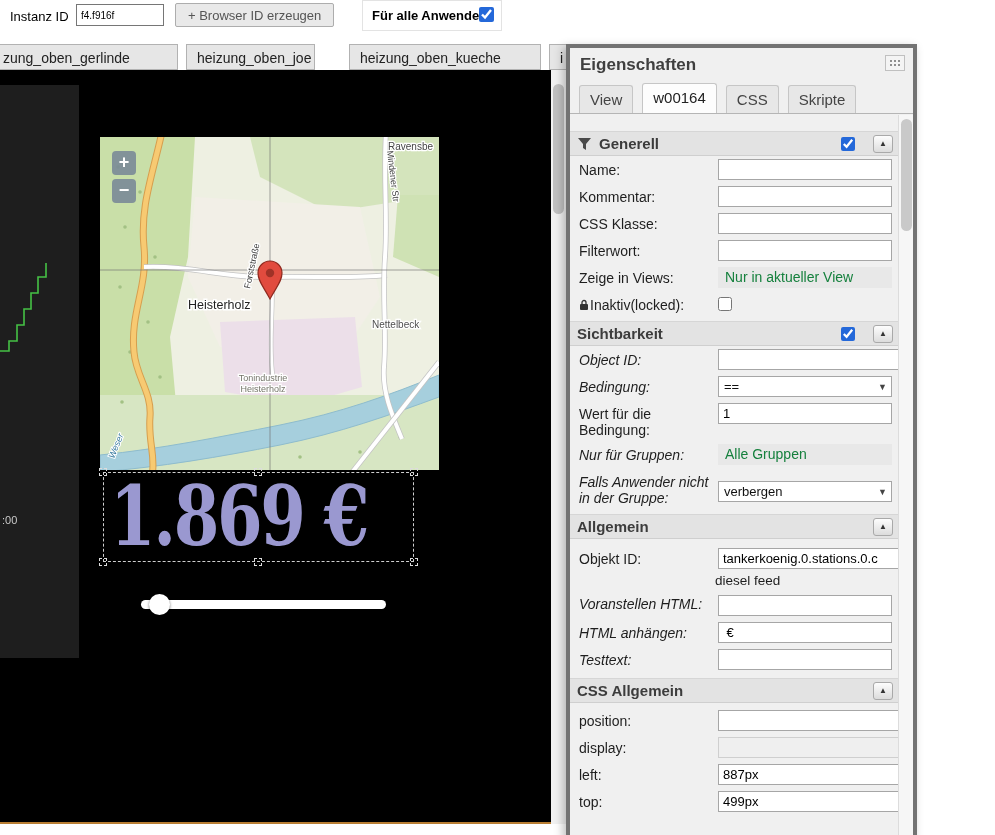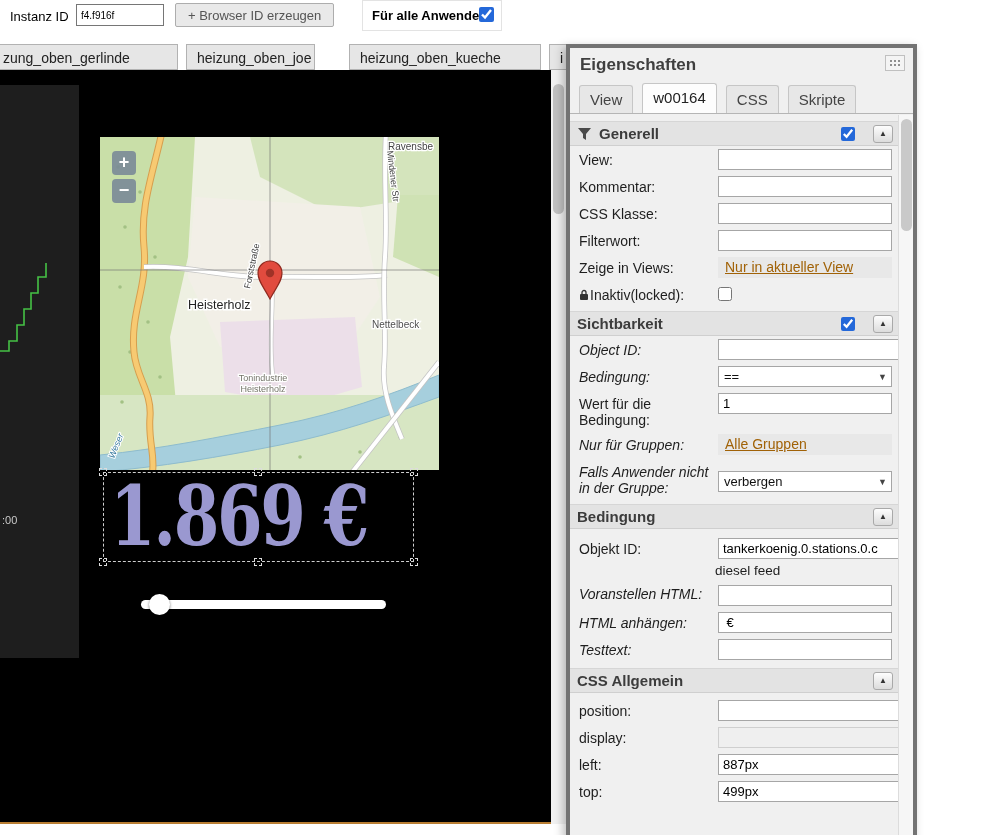--- a/index.html
+++ b/index.html
@@ -71,21 +71,21 @@
           background-image:radial-gradient(#8f8f8f 1px, transparent 1.3px);
           background-size:4px 4px; }
 
   #panel-tabs { height:34px; border-bottom:1px solid #b5b5b5; padding-left:9px;
                 display:flex; gap:9px; align-items:flex-end; }
   .ptab { padding:5px 10px; font-size:15px; color:#444; background:#e7e7e7;
           border:1px solid #c6c6c6; border-bottom:none; border-radius:3px 3px 0 0; }
   .ptab.active { background:#fdfdfd; padding-bottom:7px; color:#222; }
 
   #panel-body { position:absolute; left:0; top:67px; right:15px; bottom:0;
-                overflow:hidden; padding-top:4px; }
+                overflow:hidden; padding-top:14px; }
   #panel-scroll { position:absolute; right:0; top:67px; bottom:0; width:15px;
                   background:#f6f6f6; border-left:1px solid #dcdcdc; }
   #panel-scroll .thumb { position:absolute; left:2px; top:4px; width:11px; height:112px;
                          background:#c9c9c9; border-radius:6px; }
 
   .sechead { display:flex; align-items:center; height:25px; background:#e3e3e3;
              border-top:1px solid #d6d6d6; border-bottom:1px solid #cfcfcf;
              padding:0 5px 0 7px; gap:6px; margin-top:5px; }
   .sechead .stitle { font-size:15px; font-weight:bold; color:#3c3c3c; }
   .sechead .grow { flex:1; }
@@ -93,21 +93,21 @@
   .collapse-btn { width:20px; height:18px; background:linear-gradient(#fdfdfd,#dcdcdc);
                   border:1px solid #a9a9a9; border-radius:3px; font-size:8px; color:#333;
                   display:flex; align-items:center; justify-content:center; }
 
   .prow { display:flex; align-items:flex-start; padding:3px 6px 3px 9px; gap:3px; }
   .plabel { width:136px; flex:none; font-size:14px; color:#1e1e1e; padding-top:3px; line-height:1.15; }
   .plabel.it { font-style:italic; }
   .pinput { flex:1; height:21px; border:1px solid #a6a6a6; background:#fff;
             font-size:13px; padding:0 4px; min-width:0; font-family:"Liberation Sans",sans-serif; }
   .pinput.fixed { flex:none; width:206px; }
-  .pflat { flex:1; height:21px; background:#e8e8e8; color:#a16207; font-size:14px; padding:2px 7px;text-decoration:underline; }
+  .pflat { flex:1; height:21px; background:#e8e8e8; color:#15803d; font-size:14px; padding:2px 7px; }
   .pselect { flex:1; height:21px; border:1px solid #a6a6a6; background:#fff; position:relative;
              display:flex; align-items:center; padding:0 5px; font-size:13px; color:#111; }
   .pselect.fixed { flex:none; width:230px; }
   .pselect.disabled { background:#efefef; border-color:#cfcfcf; }
   .pselect .arrow { position:absolute; right:4px; top:5px; font-size:9px; color:#444; }
   .pselect.disabled .arrow { color:#aaa; }
   .sqbtn { width:21px; height:21px; flex:none; background:#d6d6d6; border:1px solid #9a9a9a;
            display:flex; align-items:center; justify-content:center; }
   .gridglyph { width:11px; height:11px; border:1px solid #3c3c3c;
                background-image:linear-gradient(#3c3c3c 1px, transparent 1px),
@@ -244,21 +244,21 @@
     <div class="sechead" style="margin-top:2px;">
       <svg class="locksvg" width="15" height="14" viewBox="0 0 15 14">
         <path d="M1 1 h13 l-5 6 v6 l-3 -2 v-4 z" fill="#4a4a4a"></path>
       </svg>
       <span class="stitle">Generell</span>
       <span class="grow"></span>
       <input type="checkbox" checked="" style="">
       <div class="collapse-btn">▲</div>
     </div>
     <div class="prow">
-      <span class="plabel">View:</span>
+      <span class="plabel">Name:</span>
       <input class="pinput" value="" style="">
     </div>
     <div class="prow">
       <span class="plabel">Kommentar:</span>
       <input class="pinput" value="" style="">
     </div>
     <div class="prow">
       <span class="plabel">CSS Klasse:</span>
       <input class="pinput" value="" style="">
     </div>
@@ -310,21 +310,21 @@
     </div>
     <div class="prow">
       <span class="plabel it">Falls Anwender nicht in der Gruppe:</span>
       <div class="pselect" style="margin-top:10px;">
         <span>verbergen</span>
         <span class="arrow">▼</span>
       </div>
     </div>
 
     <div class="sechead">
-      <span class="stitle">Bedingung</span>
+      <span class="stitle">Allgemein</span>
       <span class="grow"></span>
       <div class="collapse-btn">▲</div>
     </div>
     <div class="prow" style="margin-top:6px;">
       <span class="plabel">Objekt ID:</span>
       <input class="pinput fixed" value="tankerkoenig.0.stations.0.c" style="">
       <div class="sqbtn">
           <span class="gridglyph"></span>
         </div>
     </div>

